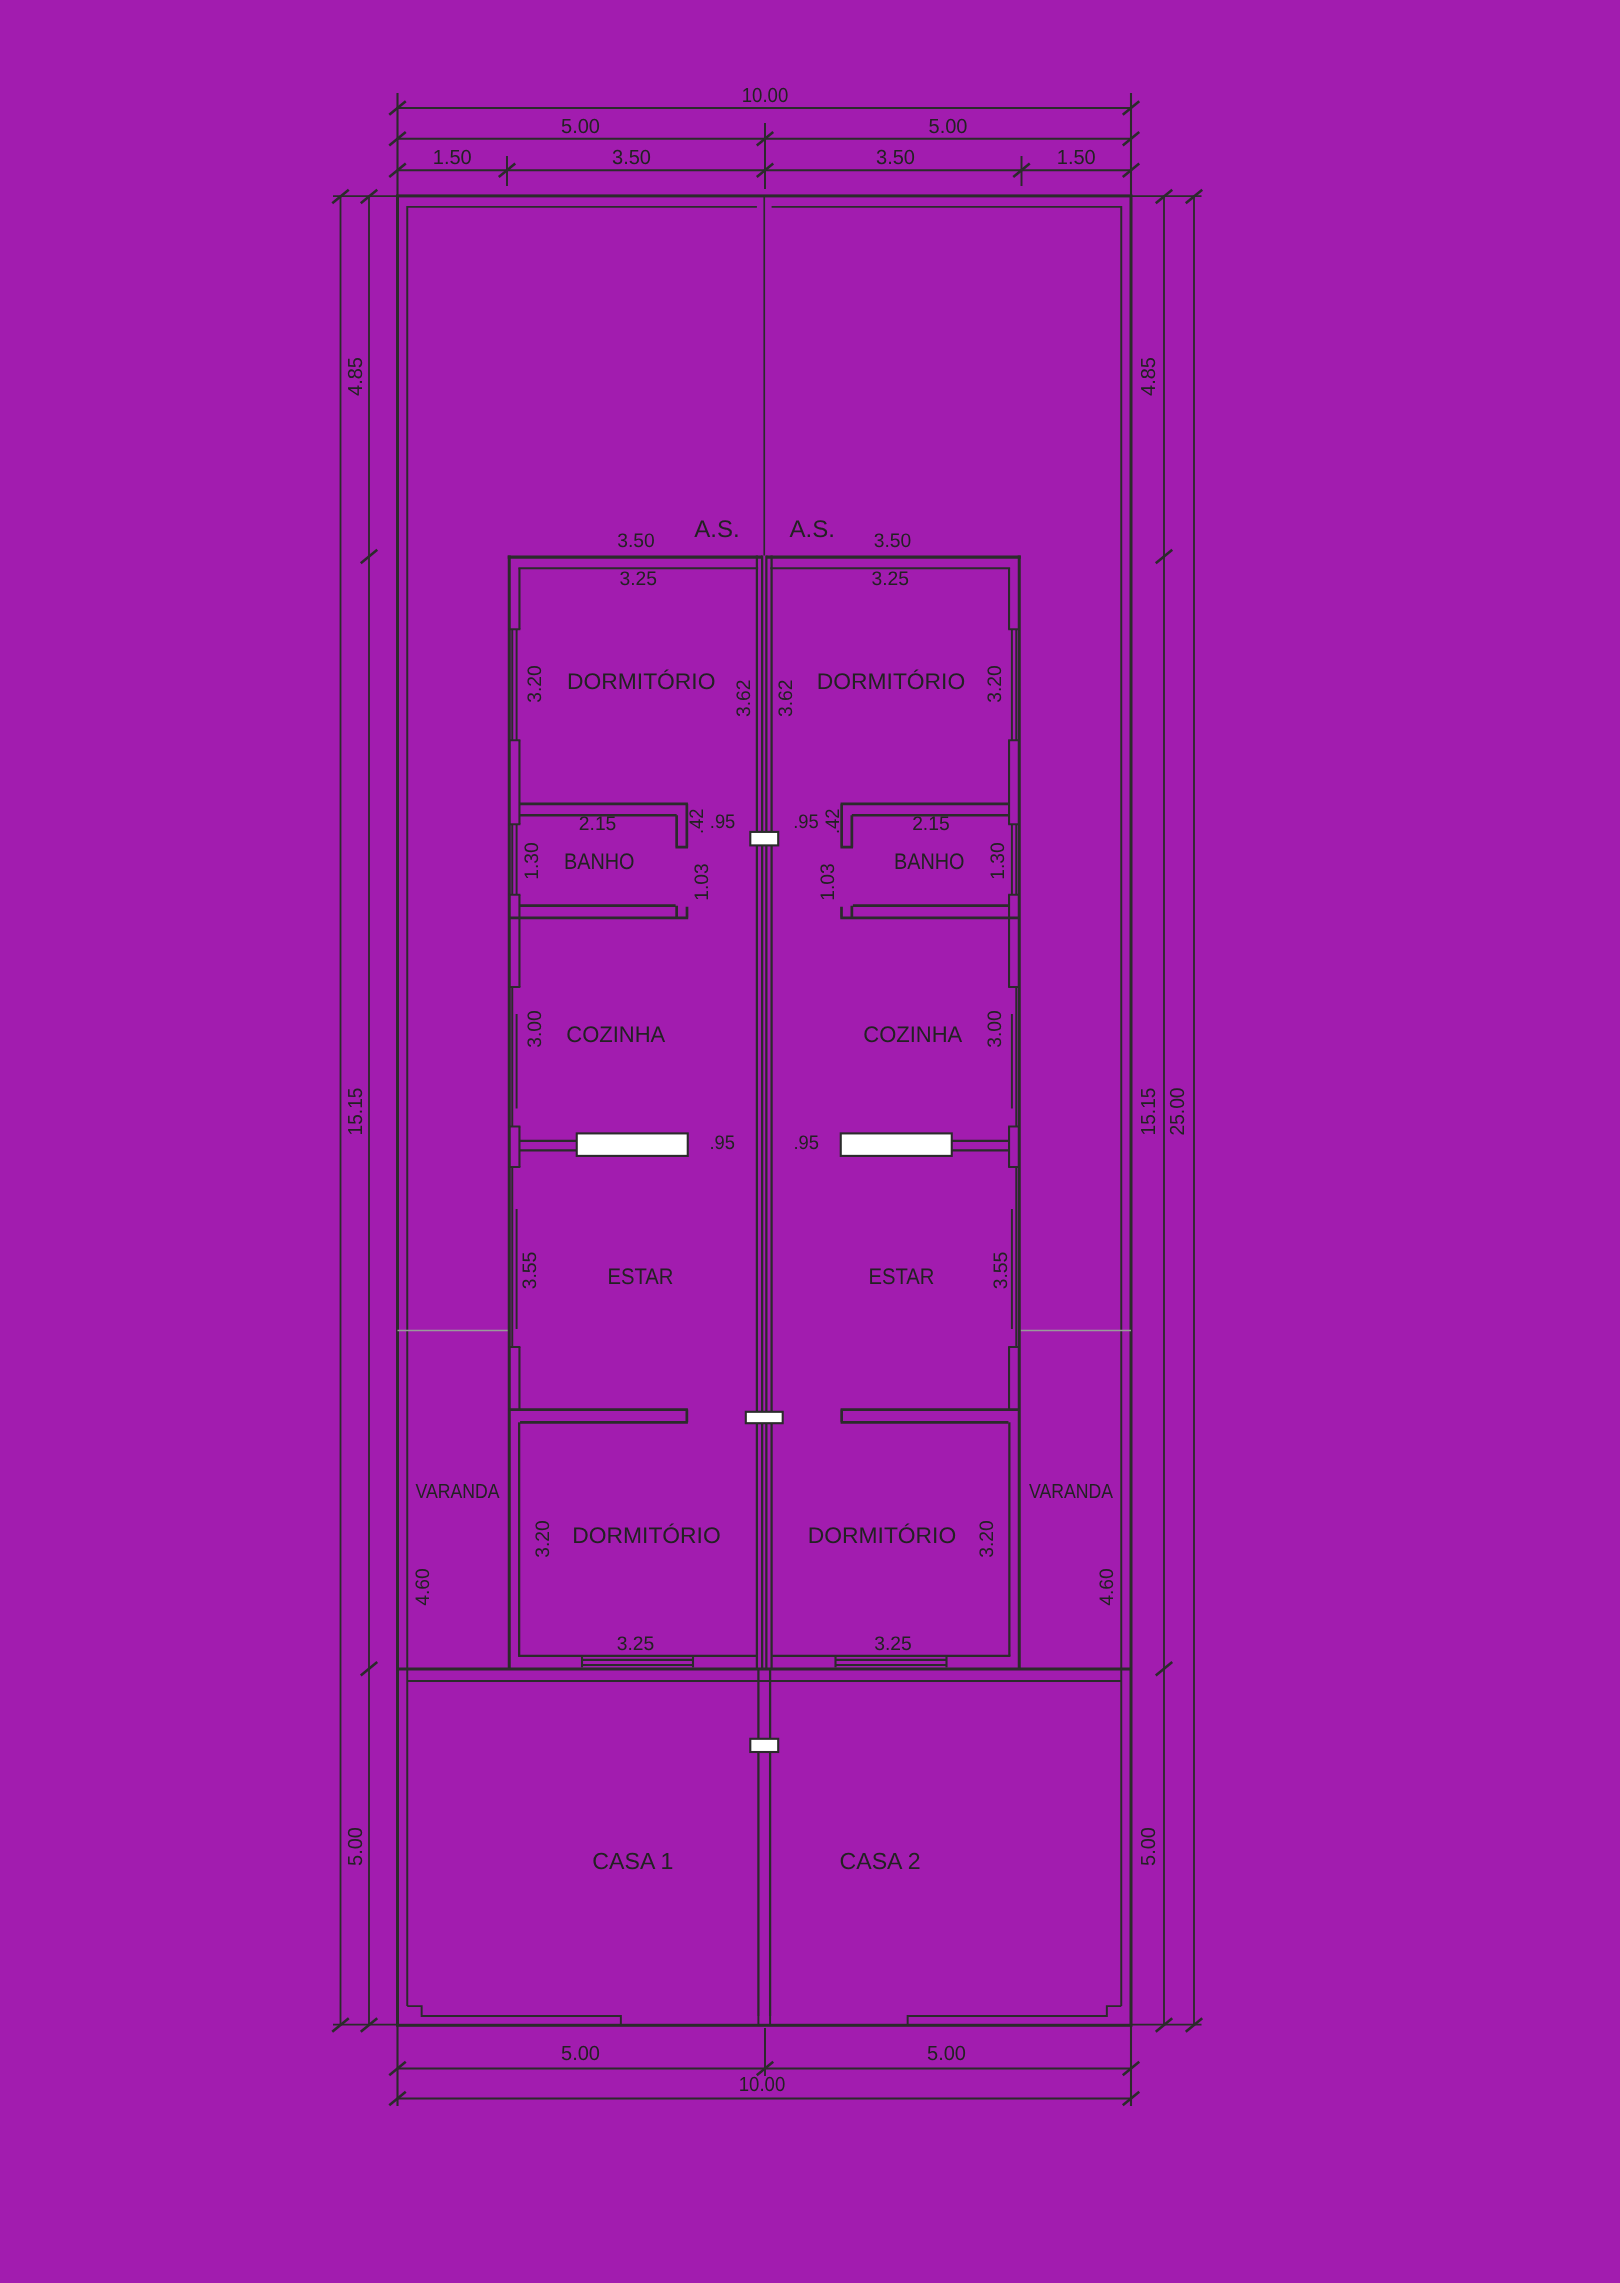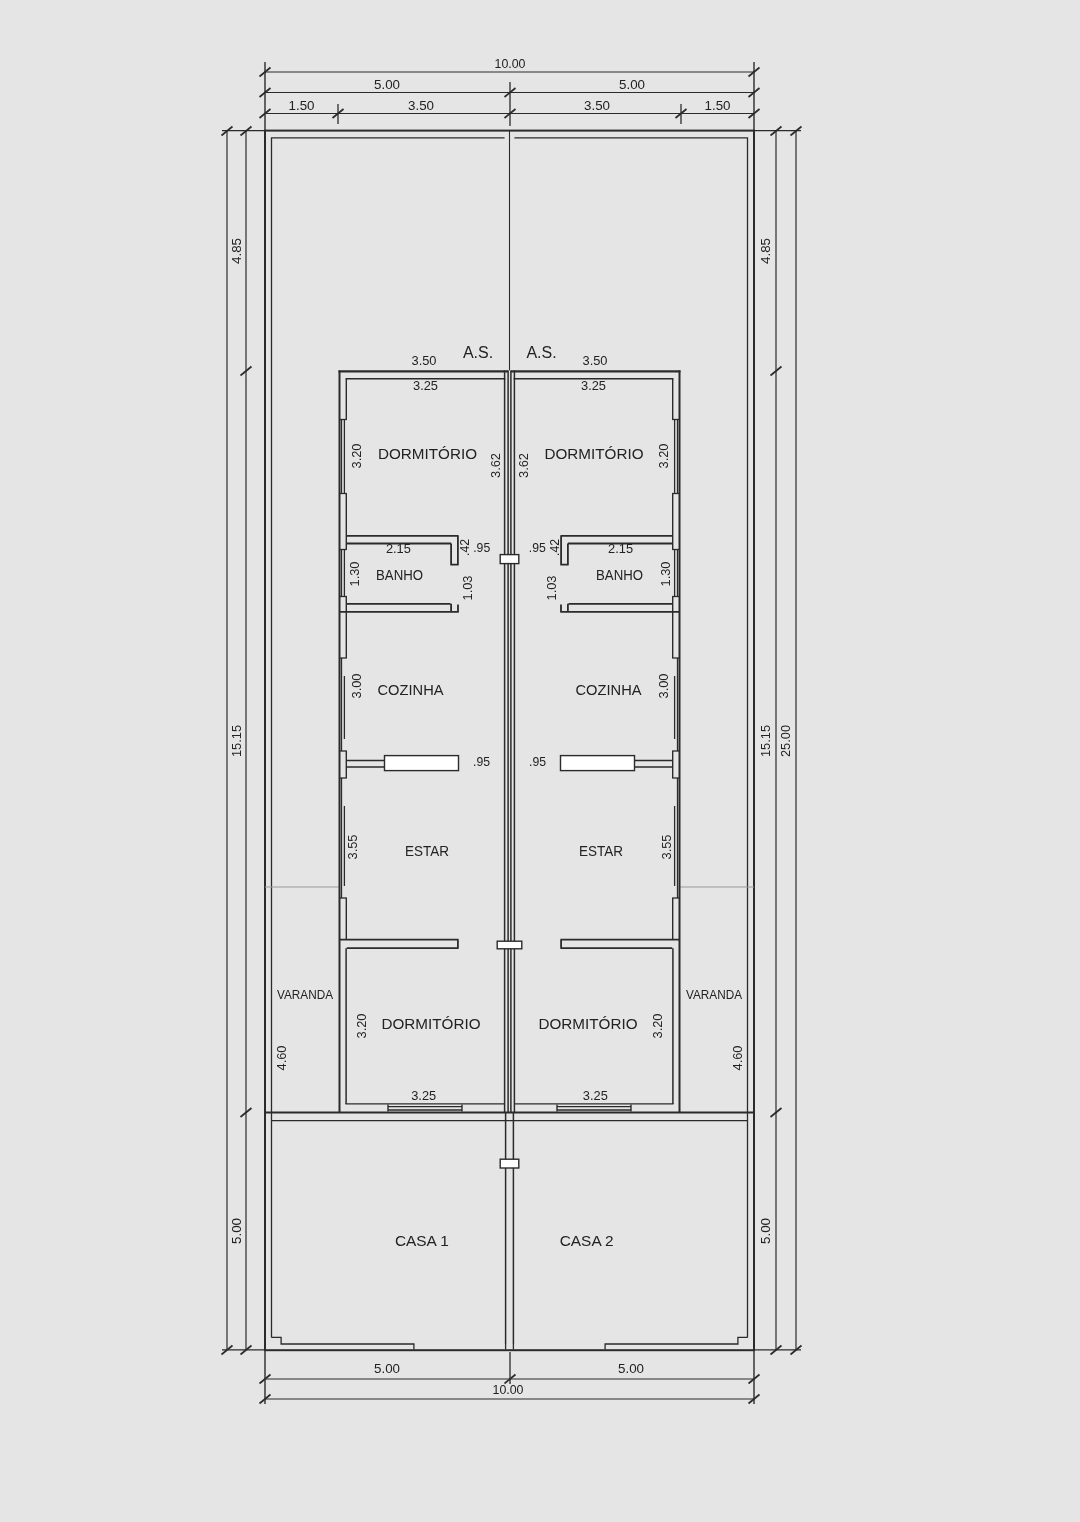--- a/index.html
+++ b/index.html
@@ -1,16 +1,16 @@
 <!DOCTYPE html>
 <html><head>
 <meta charset="utf-8">
 <style>
 html,body{margin:0;padding:0;background:#fff;}
-#page{position:relative;width:1080px;height:1522px;background:#e5e5e5;overflow:hidden;
+#page{position:relative;width:1080px;height:1522px;background:#a21caf;overflow:hidden;
   font-family:"Liberation Sans", sans-serif;}
 svg text{font-family:"Liberation Sans", sans-serif;fill:#222;}
 </style>
 </head>
 <body>
 <div id="page">
 <svg width="1080" height="1522" viewBox="0 0 1080 1522" xmlns="http://www.w3.org/2000/svg">
 <defs>
 <g id="tk">
           <line x1="-5.5" y1="4.5" x2="5.5" y2="-4.5" stroke="#2b2b2b" stroke-width="1.7"></line>

